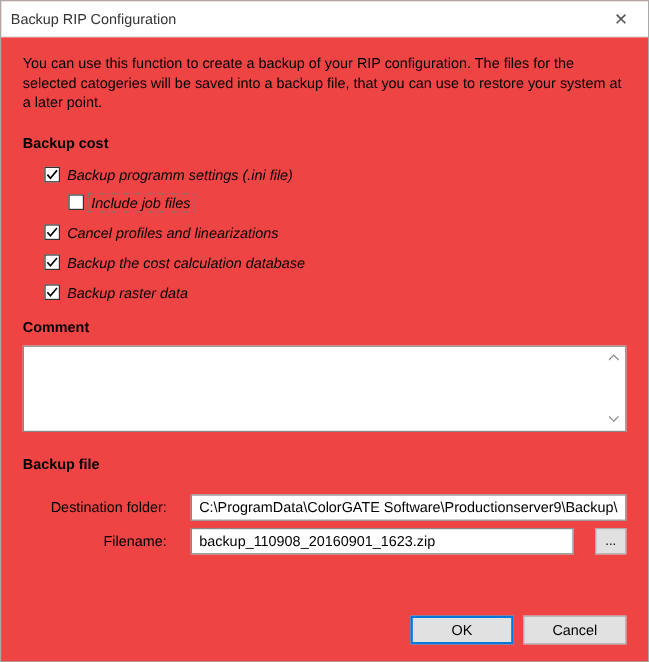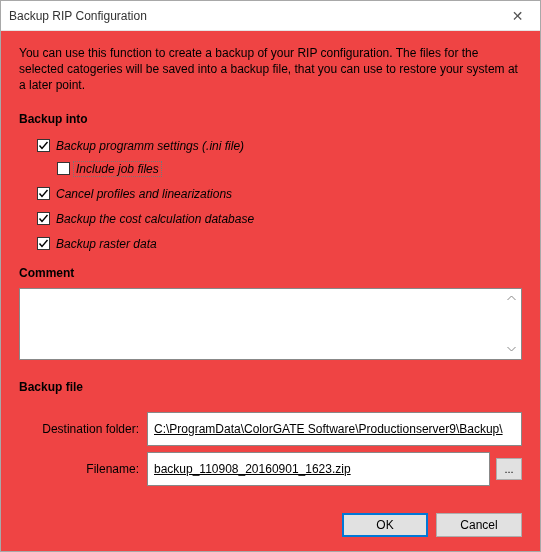--- a/index.html
+++ b/index.html
@@ -113,35 +113,35 @@
   .comment-box .scroll-up { top: 2px; }
   .comment-box .scroll-down { bottom: 2px; }
   .fields {
     padding-left: 8px;
     margin-top: 4px;
   }
   .field-row {
     display: flex;
     align-items: center;
     margin: 6px 0;
+    gap: 12px;
   }
   .field-label {
     width: 120px;
     text-align: right;
     padding-right: 8px;
   }
   .text-input {
     flex: 1;
     height: 22px;
     border: 1px solid #888;
-    padding: 16px 6px;
+    padding: 4px 6px;
     font-family: inherit;
     font-size: 12px;
     background: #fff;
-    text-decoration: underline;
   }
   .browse-btn {
     width: 26px;
     height: 22px;
     margin-left: 6px;
     border: 1px solid #adadad;
     background: #e1e1e1;
     display: flex;
     align-items: center;
     justify-content: center;
@@ -178,21 +178,21 @@
     <span class="title">Backup RIP Configuration</span>
     <div class="close">
       <span>✕</span>
     </div>
   </div>
 
   <div class="content">
 
     <div class="intro">You can use this function to create a backup of your RIP configuration. The files for the selected catogeries will be saved into a backup file, that you can use to restore your system at a later point.</div>
 
-    <div class="section-head">Backup into</div>
+    <div class="section-head">Backup cost</div>
 
     <div class="checks">
 
       <div class="check-row">
         <span class="cb checked">
           <svg viewBox="0 0 11 11">
               <polyline points="1.5,5.5 4,8.5 9.5,2" fill="none" stroke="#000" stroke-width="1.4"></polyline>
             </svg>
         </span>
         <span class="cb-label">Backup programm settings (.ini file)</span>

